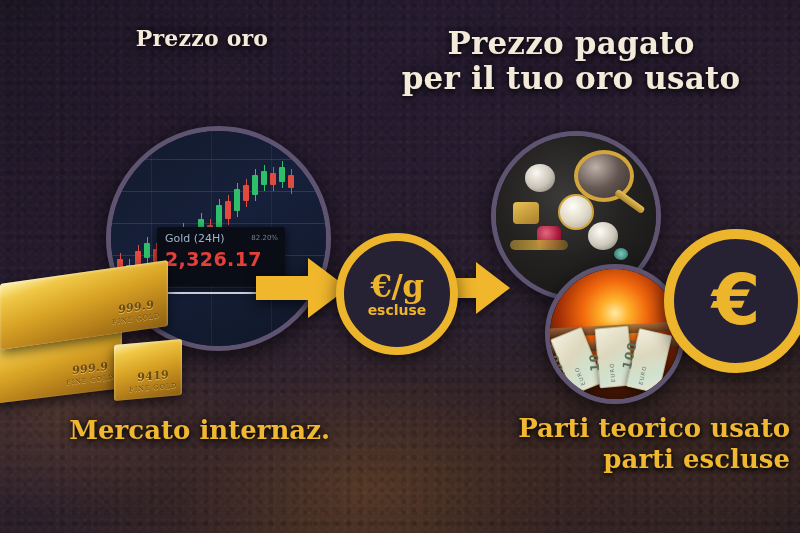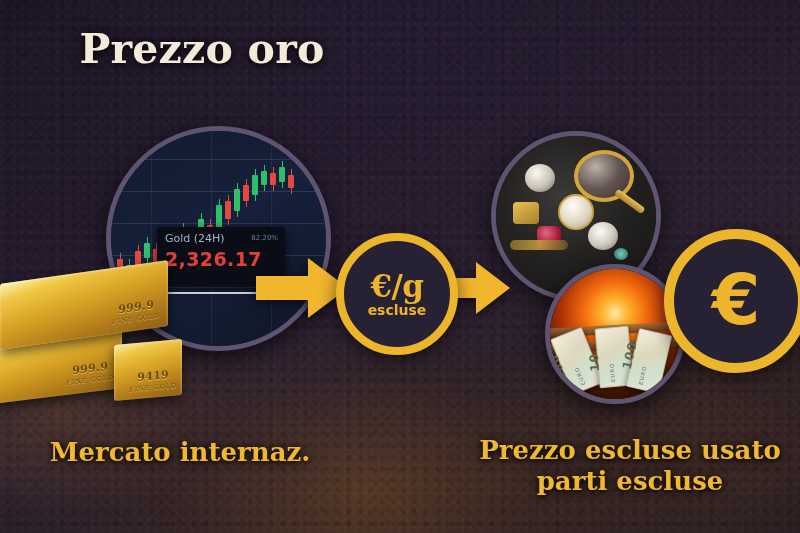--- a/index.html
+++ b/index.html
@@ -31,30 +31,29 @@
     position:absolute;inset:0;pointer-events:none;
     background:radial-gradient(ellipse 120% 120% at 50% 50%, rgba(0,0,0,0) 52%, rgba(0,0,0,.46) 100%);
   }
 
   .hd{
     position:absolute;z-index:20;text-align:center;
     font-family:"DejaVu Serif", serif;font-weight:bold;
     color:#f3ead9;line-height:1.14;letter-spacing:.2px;
     text-shadow:0 2px 5px rgba(0,0,0,.75), 0 0 14px rgba(0,0,0,.5);
   }
-  #hd-left{left:52px;top:26px;width:300px;font-size:41px;}
+  #hd-left{left:52px;top:26px;width:300px;font-size:22px;}
   #hd-right{left:398px;top:26px;width:346px;font-size:31px;}
   .hd .l2{display:block;}
 
   .foot{
-    position:absolute;z-index:20;text-align:center;
+    position:absolute;z-index:20;text-align:right;
     font-family:"DejaVu Serif", serif;font-weight:bold;
     color:#f0b731;line-height:1.2;
     text-shadow:0 2px 5px rgba(0,0,0,.85), 0 0 12px rgba(0,0,0,.6);
-    margin-top:22px;
   }
   #foot-left{left:30px;top:415px;width:300px;font-size:26px;}
   #foot-right{left:470px;top:413px;width:320px;font-size:26px;}
 
   
   .photo{
     position:absolute;border-radius:50%;overflow:hidden;
     border:5px solid #5e5471;
     box-shadow:0 6px 22px rgba(0,0,0,.65), inset 0 0 22px rgba(0,0,0,.5);
   }
@@ -312,23 +311,27 @@
     <div id="eg-sub">escluse</div>
   </div>
 
   <div class="ring" id="eur-circle">
     <div id="eur-sym">€</div>
   </div>
 
   <div class="hd" id="hd-left">
     <span>Prezzo oro</span>
   </div>
+  <div class="hd" id="hd-right">
+    <span>Prezzo pagato</span>
+    <span class="l2">per il tuo oro usato</span>
+  </div>
 
   <div class="foot" id="foot-left">
     <span>Mercato internaz.</span>
   </div>
   <div class="foot" id="foot-right">
-    <span>Prezzo escluse</span>
+    <span>Parti teorico</span>
     <span class="l2">usato parti escluse</span>
   </div>
 
   <div id="vignette"></div>
 </div>
 
 </body></html>

